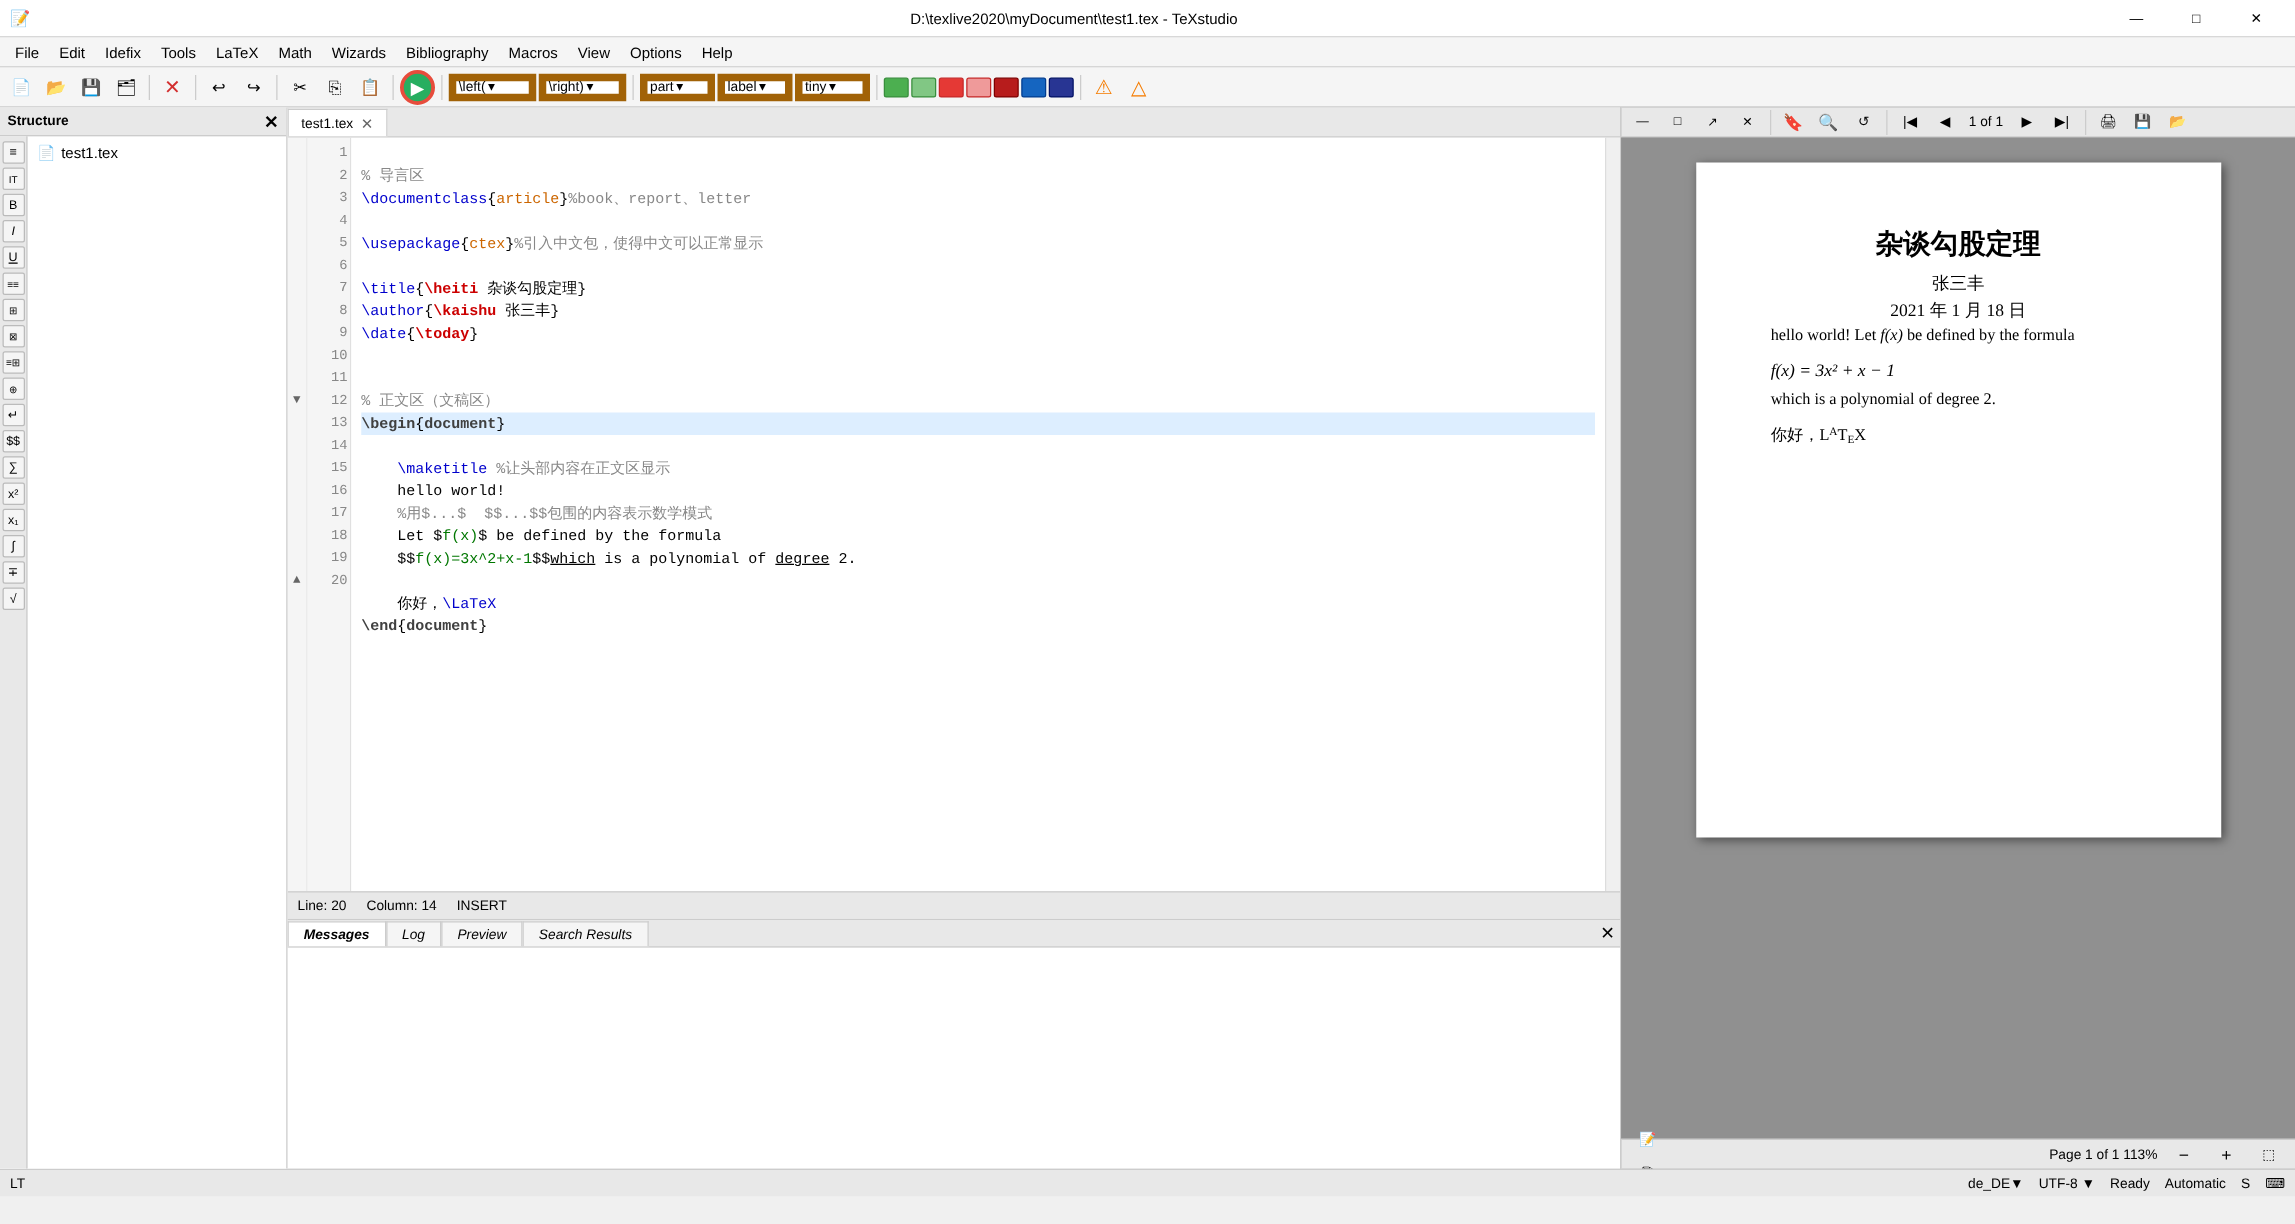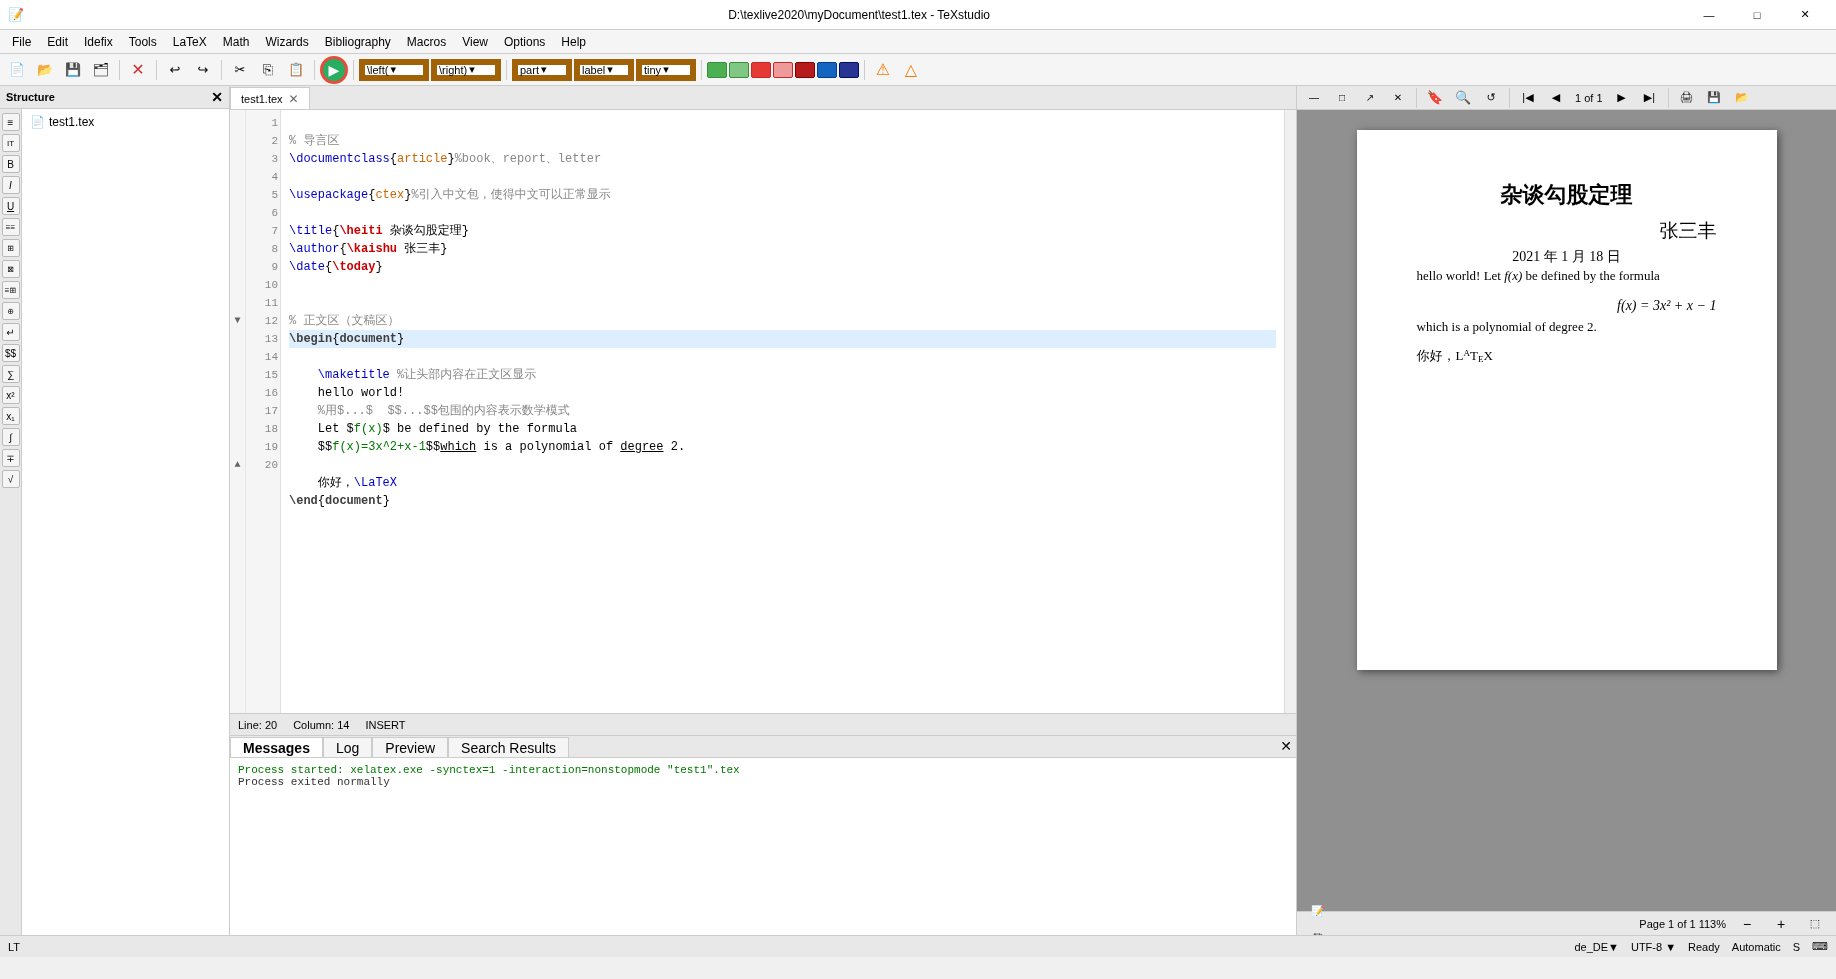--- a/index.html
+++ b/index.html
@@ -192,24 +192,25 @@
       height: 22px;
       border-bottom: 1px solid #ccc;
       align-items: flex-end;
     }
     .output-tab {
       height: 20px;
       padding: 0 12px;
       background: #f5f5f5;
       border: 1px solid #ccc;
       border-bottom: none;
-      font-size: 14px;
+      font-size: 11px;
       cursor: pointer;
       display: flex;
       align-items: center;
+      font-style: italic;
     }
     .output-tab.active {
       background: #fff;
       font-weight: bold;
     }
     .output-close { margin-left: auto; margin-right: 4px; cursor: pointer; font-size: 14px; height: 22px; display: flex; align-items: center; }
     .output-content {
       padding: 6px 8px;
       font-family: 'Courier New', monospace;
       font-size: 11px;
@@ -246,25 +247,25 @@
     }
     .pdf-page {
       background: white;
       width: 420px;
       min-height: 540px;
       box-shadow: 2px 2px 8px rgba(0,0,0,0.5);
       padding: 50px 60px;
       font-family: 'Times New Roman', Times, serif;
     }
     .pdf-title { text-align: center; font-size: 22px; font-weight: bold; margin-bottom: 8px; }
-    .pdf-author { text-align: right; font-size: 19px; margin-bottom: 4px; }
+    .pdf-author { text-align: center; font-size: 14px; margin-bottom: 4px; }
     .pdf-date { text-align: center; font-size: 14px; }
     .pdf-body { font-size: 13px; line-height: 1.6; }
     .pdf-body p { margin-bottom: 8px; }
-    .pdf-formula { text-align: right; font-style: italic; font-size: 14px; margin: 0 0; }
+    .pdf-formula { text-align: left; font-style: italic; font-size: 14px; margin: 0 0; }
     .preview-statusbar {
       height: 24px;
       background: #e8e8e8;
       border-top: 1px solid #ccc;
       display: flex;
       align-items: center;
       padding: 0 8px;
       font-size: 11px;
       justify-content: flex-end;
       gap: 8px;
@@ -537,25 +538,20 @@
       </div>
 
       <div class="output-panel" style="height: 200px; border-top: 1px solid #ccc; display:flex; flex-direction:column;">
         <div class="output-tabs">
           <div class="output-tab active">Messages</div>
           <div class="output-tab">Log</div>
           <div class="output-tab">Preview</div>
           <div class="output-tab">Search Results</div>
           <div class="output-close">✕</div>
         </div>
-        <div class="output-content" style="flex:1; overflow-y:auto;">
-          <div class="cmd">Process started: xelatex.exe -synctex=1 -interaction=nonstopmode "test1".tex</div>
-          <div></div>
-          <div>Process exited normally</div>
-        </div>
       </div>
     </div>
 
     <div class="preview-panel">
 
       <div class="preview-toolbar">
         <button class="tb-btn" style="font-size:10px;">—</button>
         <button class="tb-btn" style="font-size:10px;">□</button>
         <button class="tb-btn" style="font-size:10px;">↗</button>
         <button class="tb-btn" style="font-size:10px;">✕</button>

